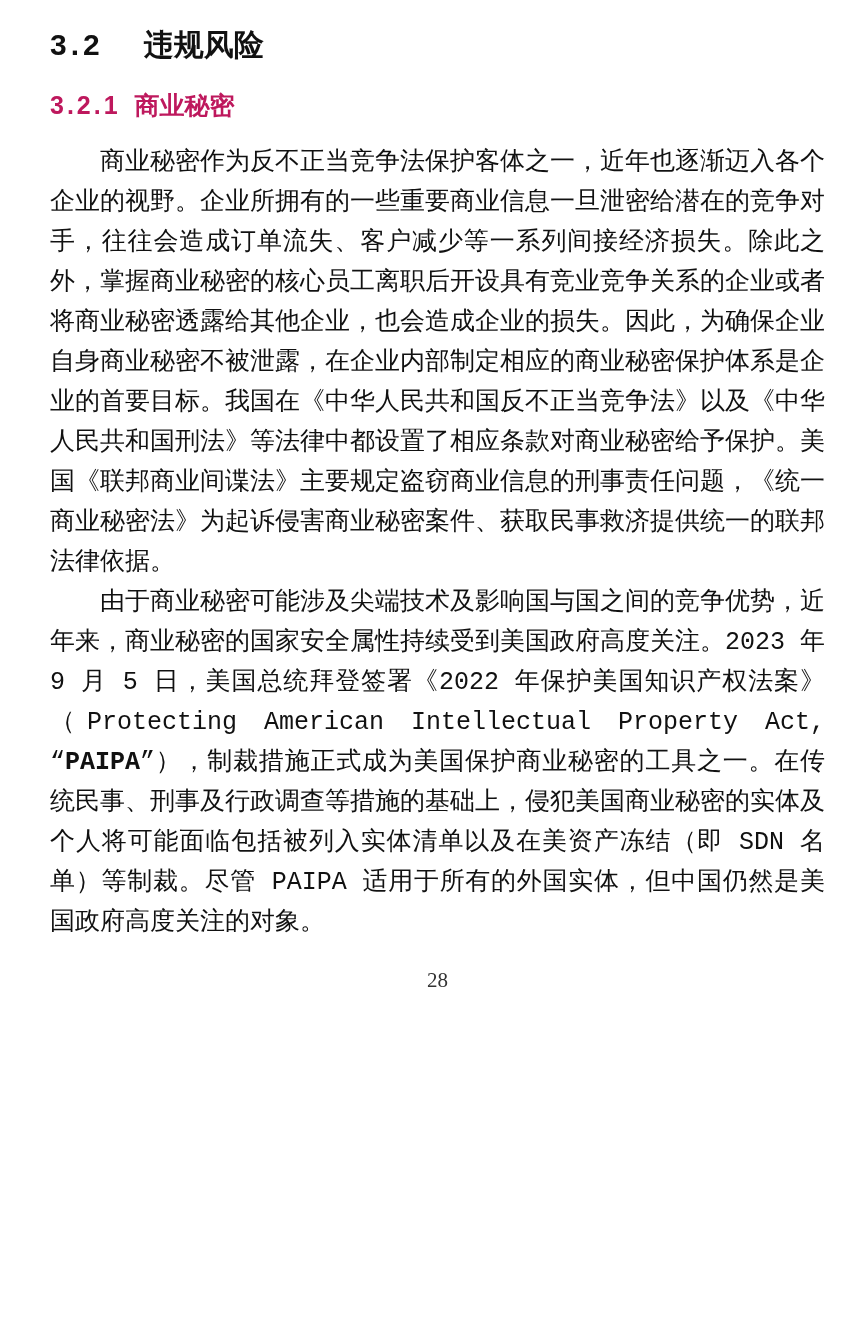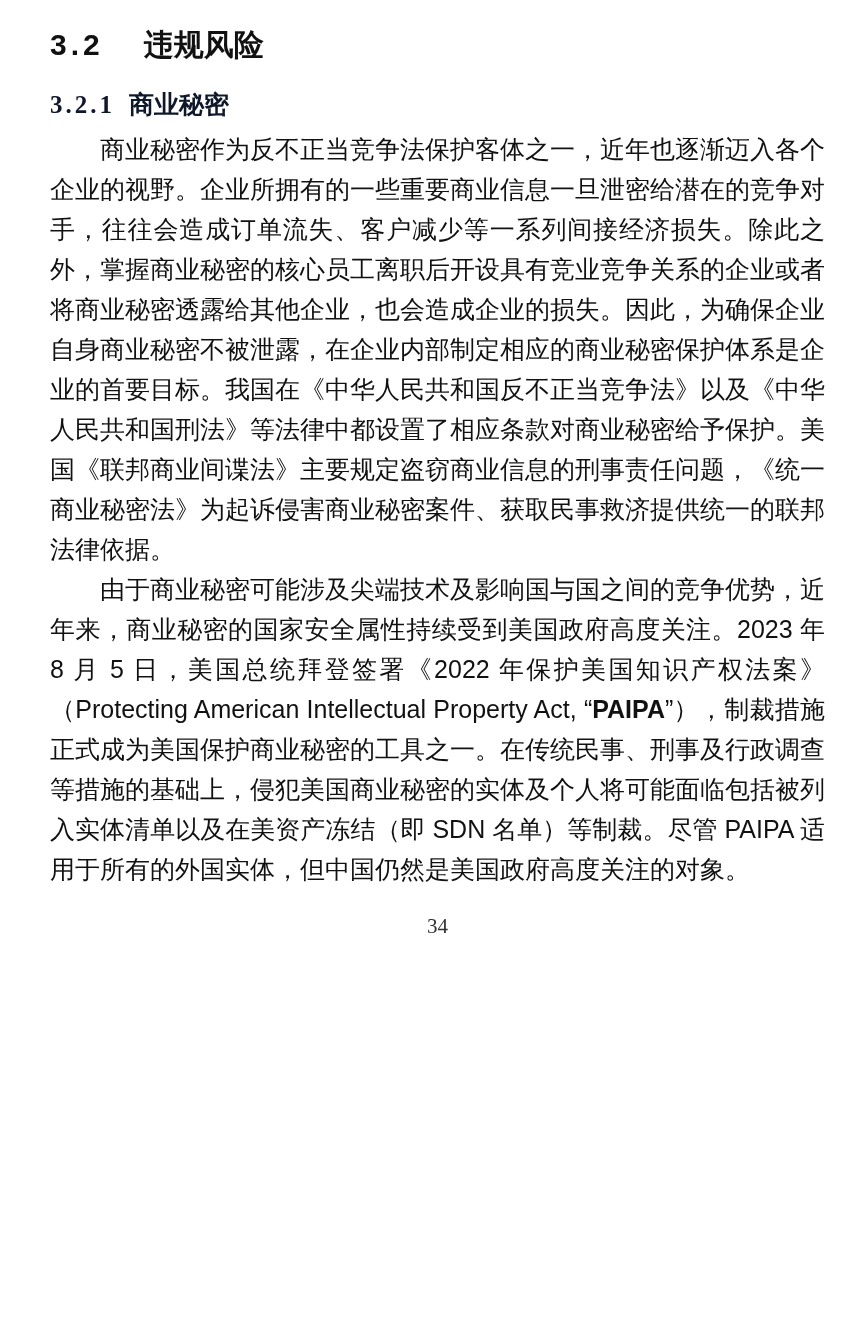--- a/index.html
+++ b/index.html
@@ -20,34 +20,34 @@
     line-height: 40px;
     color: #111111;
   }
   h1.section-heading .h-num {
     display: inline-block;
     margin-right: 40px;
     letter-spacing: 4px;
   }
   h2.subsection-heading {
     margin: 24px 0 0 0;
-    font-family: Liberation Serif, serif;
+    font-family: Liberation Sans, sans-serif;
     font-weight: bold;
     font-size: 25px;
     line-height: 32px;
-    color: #0f172a;
+    color: #be185d;
   }
   h2.subsection-heading .h-num {
     display: inline-block;
     margin-right: 14px;
     letter-spacing: 3px;
   }
   .body-text {
-    margin-top: 8px;
-    font-family: Liberation Sans, sans-serif;
+    margin-top: 22px;
+    font-family: Liberation Mono, monospace;
     font-size: 25px;
     line-height: 40px;
     text-align: justify;
     color: #111111;
   }
   .body-text p {
     margin: 0;
     padding: 0;
     text-indent: 2em;
   }
@@ -69,18 +69,18 @@
   <h1 class="section-heading">
     <span class="h-num">3.2</span><span class="h-title">违规风险</span>
   </h1>
 
   <h2 class="subsection-heading">
     <span class="h-num">3.2.1</span><span class="h-title">商业秘密</span>
   </h2>
 
   <div class="body-text" id="paragraphs">
       <p><span>商业秘密作为反不正当竞争法保护客体之一，近年也逐渐迈入各个企业的视野。企业所拥有的一些重要商业信息一旦泄密给潜在的竞争对手，往往会造成订单流失、客户减少等一系列间接经济损失。除此之外，掌握商业秘密的核心员工离职后开设具有竞业竞争关系的企业或者将商业秘密透露给其他企业，也会造成企业的损失。因此，为确保企业自身商业秘密不被泄露，在企业内部制定相应的商业秘密保护体系是企业的首要目标。我国在《中华人民共和国反不正当竞争法》以及《中华人民共和国刑法》等法律中都设置了相应条款对商业秘密给予保护。美国《联邦商业间谍法》主要规定盗窃商业信息的刑事责任问题，《统一商业秘密法》为起诉侵害商业秘密案件、获取民事救济提供统一的联邦法律依据。</span></p>
-      <p><span>由于商业秘密可能涉及尖端技术及影响国与国之间的竞争优势，近年来，商业秘密的国家安全属性持续受到美国政府高度关注。2023 年 8 月 5 日，美国总统拜登签署《2022 年保护美国知识产权法案》（Protecting American Intellectual Property Act, “</span><span class="seg-bold">PAIPA</span><span>”），制裁措施正式成为美国保护商业秘密的工具之一。在传统民事、刑事及行政调查等措施的基础上，侵犯美国商业秘密的实体及个人将可能面临包括被列入实体清单以及在美资产冻结（即 SDN 名单）等制裁。尽管 PAIPA 适用于所有的外国实体，但中国仍然是美国政府高度关注的对象。</span></p>
+      <p><span>由于商业秘密可能涉及尖端技术及影响国与国之间的竞争优势，近年来，商业秘密的国家安全属性持续受到美国政府高度关注。2023 年 9 月 5 日，美国总统拜登签署《2022 年保护美国知识产权法案》（Protecting American Intellectual Property Act, “</span><span class="seg-bold">PAIPA</span><span>”），制裁措施正式成为美国保护商业秘密的工具之一。在传统民事、刑事及行政调查等措施的基础上，侵犯美国商业秘密的实体及个人将可能面临包括被列入实体清单以及在美资产冻结（即 SDN 名单）等制裁。尽管 PAIPA 适用于所有的外国实体，但中国仍然是美国政府高度关注的对象。</span></p>
     </div>
 
-  <div class="page-number">34</div>
+  <div class="page-number">28</div>
 
 </div>
 
 </body></html>

